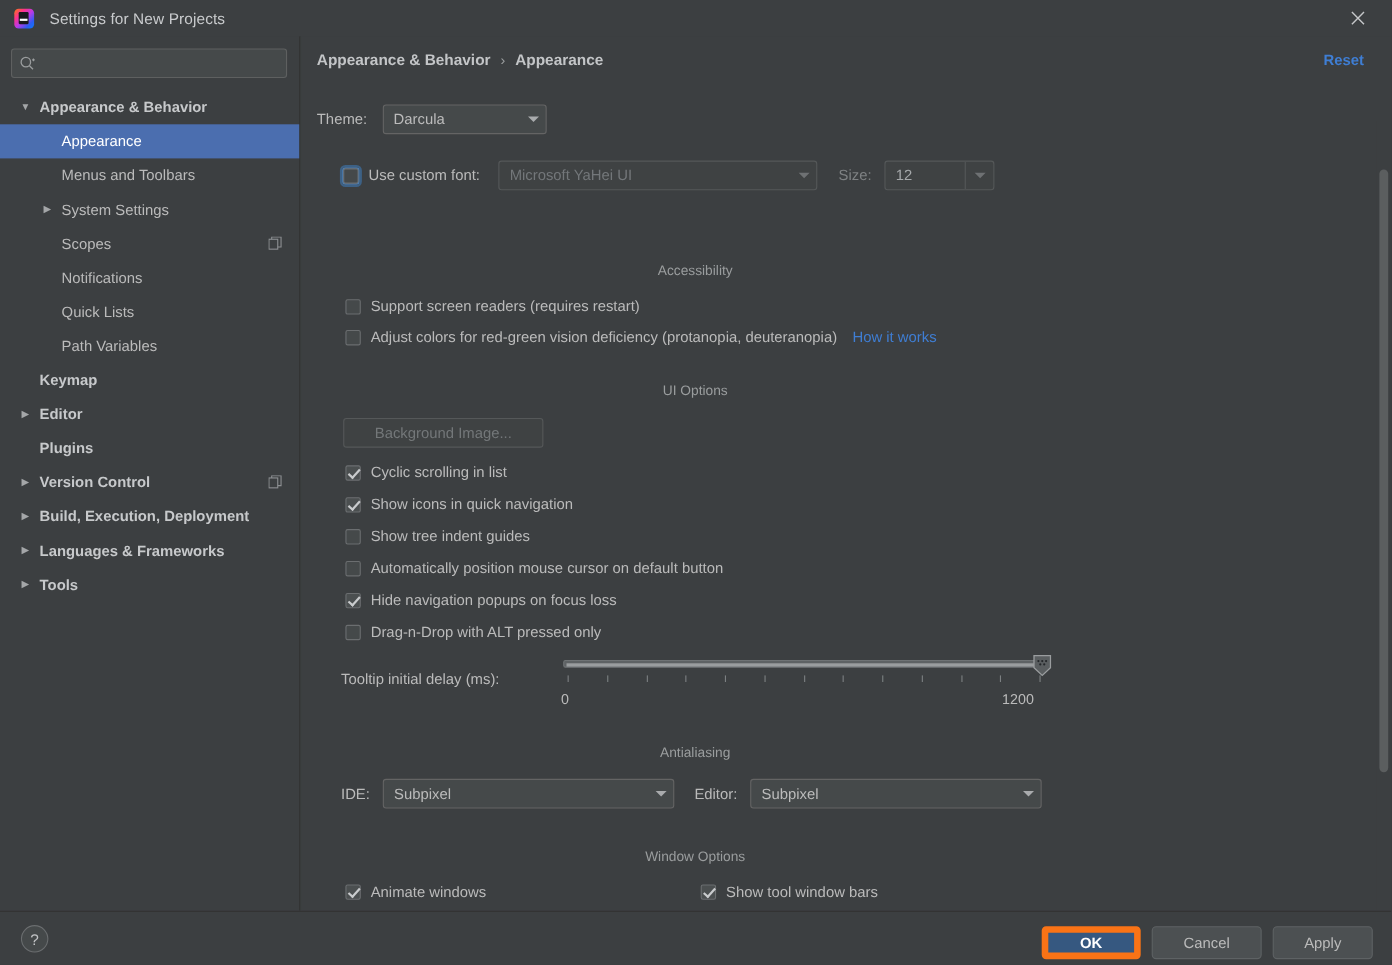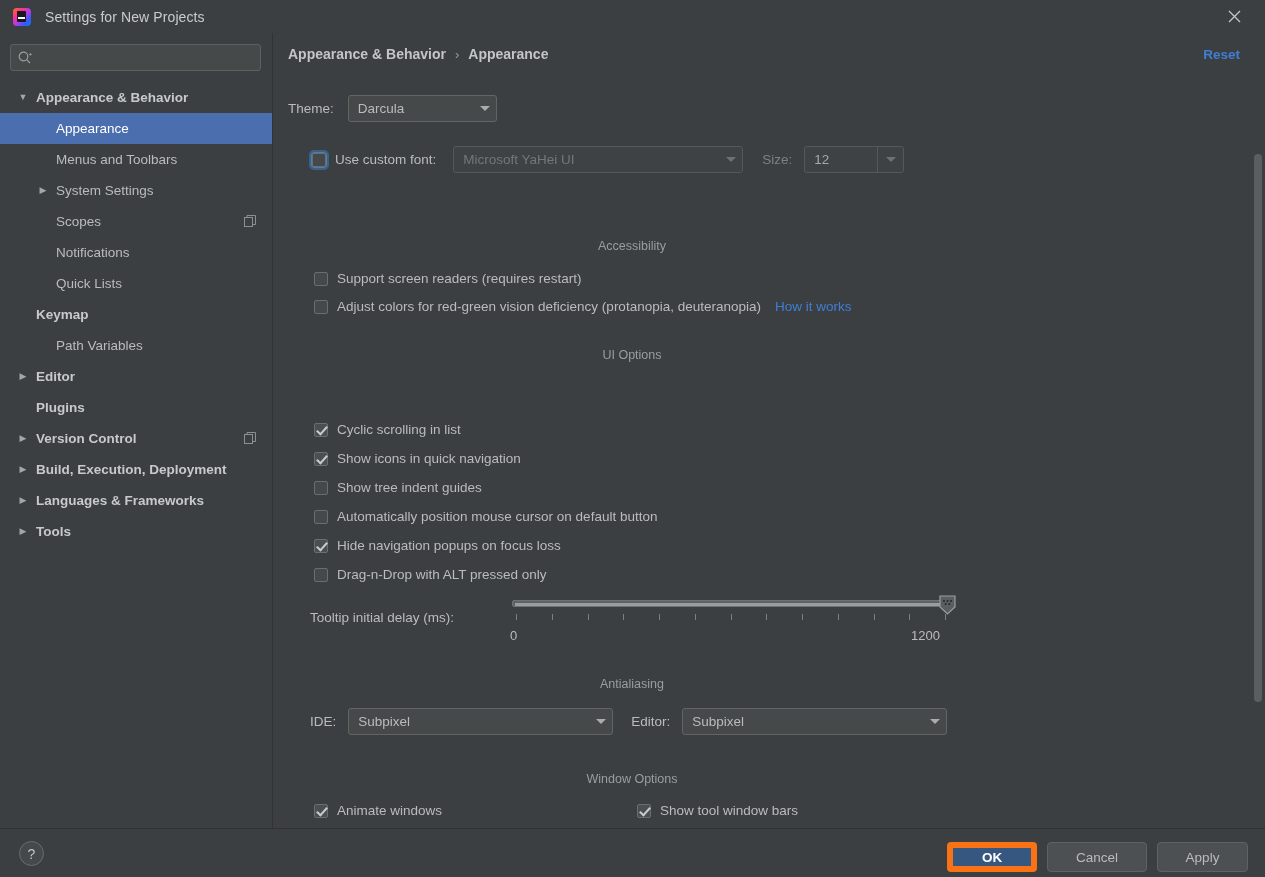--- a/index.html
+++ b/index.html
@@ -271,25 +271,25 @@
               <path d="M3 2.5 V0.5 H11.5 V9.5 H8.5" fill="none" stroke="currentColor" stroke-width="1"></path>
             </svg>
           </span>
         </div>
         <div class="tree-item lvl1">
           <span class="tree-label">Notifications</span>
         </div>
         <div class="tree-item lvl1">
           <span class="tree-label">Quick Lists</span>
         </div>
-        <div class="tree-item lvl0 bold">
-          <span class="tree-label">Keymap</span>
-        </div>
         <div class="tree-item lvl1">
           <span class="tree-label">Path Variables</span>
+        </div>
+        <div class="tree-item lvl0 bold">
+          <span class="tree-label">Keymap</span>
         </div>
         <div class="tree-item lvl0 bold">
           <span class="tree-arrow">▶</span>
           <span class="tree-label">Editor</span>
         </div>
         <div class="tree-item lvl0 bold">
           <span class="tree-label">Plugins</span>
         </div>
         <div class="tree-item lvl0 bold">
           <span class="tree-arrow">▶</span>
@@ -367,20 +367,23 @@
       </div>
       <div class="cb-row" style="position:absolute; left:40px; top:229px;">
         <span class="cbox unchecked"></span>
         <span class="cb-label">Adjust colors for red-green vision deficiency (protanopia, deuteranopia)</span>
         <span class="link" style="margin-left:14px;">How it works</span>
       </div>
 
       <div class="group" style="left:12px; top:278px; width:692px;">
         <span class="cap">UI Options</span>
         <span class="line"></span>
+      </div>
+      <div class="pushbtn-disabled" style="position:absolute; left:38px; top:310px; width:182px;">
+        <span>Background Image...</span>
       </div>
 
       <div id="ui-options-list">
           <div class="cb-row" style="position: absolute; left: 40px; top: 352px;">
             <span class="cbox checked"></span>
             <span class="cb-label">Cyclic scrolling in list</span>
           </div>
           <div class="cb-row" style="position: absolute; left: 40px; top: 381px;">
             <span class="cbox checked"></span>
             <span class="cb-label">Show icons in quick navigation</span>

